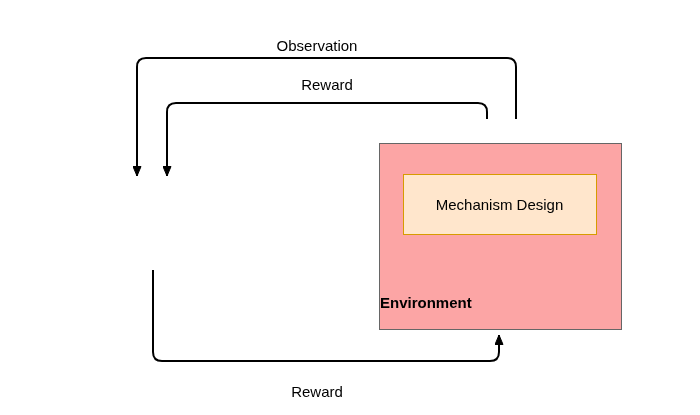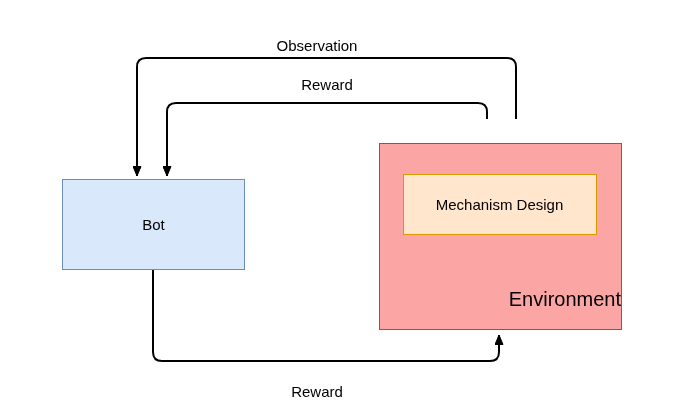--- a/index.html
+++ b/index.html
@@ -44,22 +44,23 @@
     width: 243px; height: 187px;
     background: #fca5a5;
     border: 1.5px solid #666666;
     display: block;
     margin-top: 24px;
   }
   .env-label {
     position: absolute;
     left: 0; bottom: 18px;
     width: 100%;
-    text-align: right;
-    font-size: 20px;
+    text-align: left;
+    font-size: 15px;
+    font-weight: bold;
   }
   .node-mechanism {
     left: 22.5px; top: 29.5px;
     width: 194px; height: 61px;
     background: #ffe6cc;
     border: 1.5px solid #d79b00;
   }
   .node-platform {
     left: 22.5px; top: 89px;
     width: 194px; height: 60px;
@@ -87,23 +88,20 @@
     <defs>
       <marker id="arrowhead" markerUnits="userSpaceOnUse" markerWidth="11" markerHeight="9" refX="10" refY="4.5" orient="auto">
         <path d="M0.5,0.5 L10,4.5 L0.5,8.5 Z" fill="#000000" stroke="#000000" stroke-width="1" stroke-linejoin="round"></path>
       </marker>
     </defs>
     <path class="edge" d="M 516 119 L 516 67 Q 516 58 507 58 L 146 58 Q 137 58 137 67 L 137 176" marker-end="url(#arrowhead)"></path>
     <path class="edge" d="M 487 119 L 487 112 Q 487 103 478 103 L 176 103 Q 167 103 167 112 L 167 176" marker-end="url(#arrowhead)"></path>
     <path class="edge" d="M 153 270 L 153 352 Q 153 361 162 361 L 490 361 Q 499 361 499 352 L 499 335" marker-end="url(#arrowhead)"></path>
   </svg>
 
-  <div class="node node-bot">
-    <span>Bot</span>
-  </div>
 
   <div class="node node-environment">
     <div class="node node-mechanism">
       <span>Mechanism Design</span>
     </div>
     <div class="env-label">Environment</div>
   </div>
 
   <div class="edge-label label-observation">Observation</div>
   <div class="edge-label label-reward">Reward</div>

